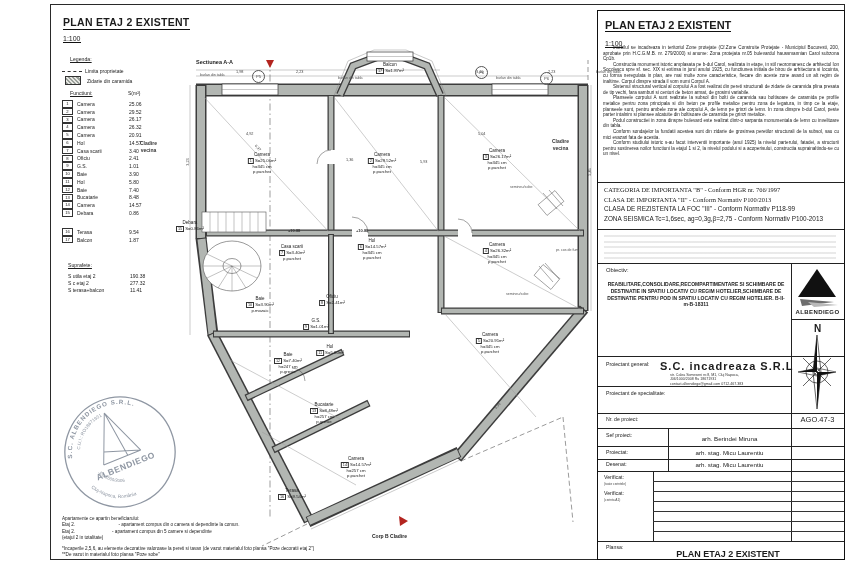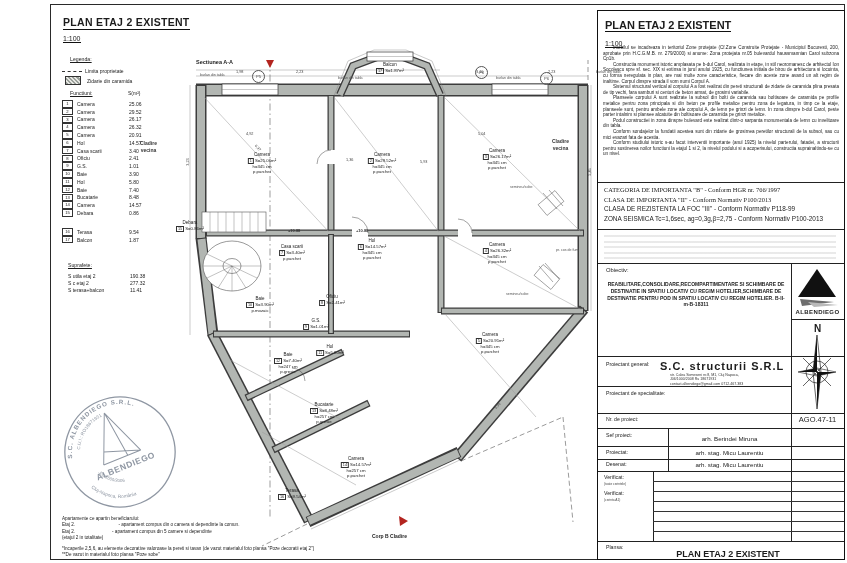--- a/index.html
+++ b/index.html
@@ -472,33 +472,33 @@
     <polygon points="23,2 19,39 23,76 27,39" fill="none" stroke="#222" stroke-width=".7"></polygon>
     <polygon points="23,2 19,39 23,39" fill="#111"></polygon>
     <polygon points="23,76 27,39 23,39" fill="#111"></polygon>
     <polygon points="4,39 23,35 42,39 23,43" fill="none" stroke="#222" stroke-width=".6"></polygon>
     <polygon points="4,39 23,35 23,39" fill="#111"></polygon>
     <polygon points="42,39 23,43 23,39" fill="#111"></polygon>
   </svg>
 
   <div class="line-h" style="top:345px;"></div>
   <div class="abs tb-label" style="left:8px;top:350px;">Proiectant general:</div>
-  <div class="abs company" style="left:62px;top:349px;">S.C. structurii S.R.L</div>
+  <div class="abs company" style="left:62px;top:349px;">S.C. incadreaza S.R.L</div>
   <div class="abs addr" style="left:72px;top:362px;">
     <div>str. Calea Someseni nr.8, M1, Cluj Napoca,</div>
       <div>J06/1000/2008  Ru 18671931</div>
       <div>contact.albendiego@gmail.com  0712.467.383</div>
   </div>
 
   <div class="line-h" style="top:375px;width:193px;"></div>
   <div class="abs tb-label" style="left:8px;top:379px;">Proiectant de specialitate:</div>
 
   <div class="line-h" style="top:402px;"></div>
   <div class="abs tb-label" style="left:8px;top:405px;">Nr. de proiect:</div>
-  <div class="abs nrval" style="left:193px;top:404px;width:53px;">AGO.47-11</div>
+  <div class="abs nrval" style="left:193px;top:404px;width:53px;">AGO.47-3</div>
 
   <div class="line-h" style="top:417px;"></div>
   <div class="line-v" style="left:70px;top:417px;height:43px;"></div>
   <div class="abs tb-label" style="left:8px;top:421px;">Sef proiect:</div>
   <div class="abs tb-val" style="left:70px;top:424px;width:123px;">arh. Berindei Miruna</div>
 
   <div class="line-h" style="top:435px;"></div>
   <div class="abs tb-label" style="left:8px;top:438px;">Proiectat:</div>
   <div class="abs tb-val" style="left:70px;top:438px;width:123px;">arh. stag. Micu Laurentiu</div>
 

